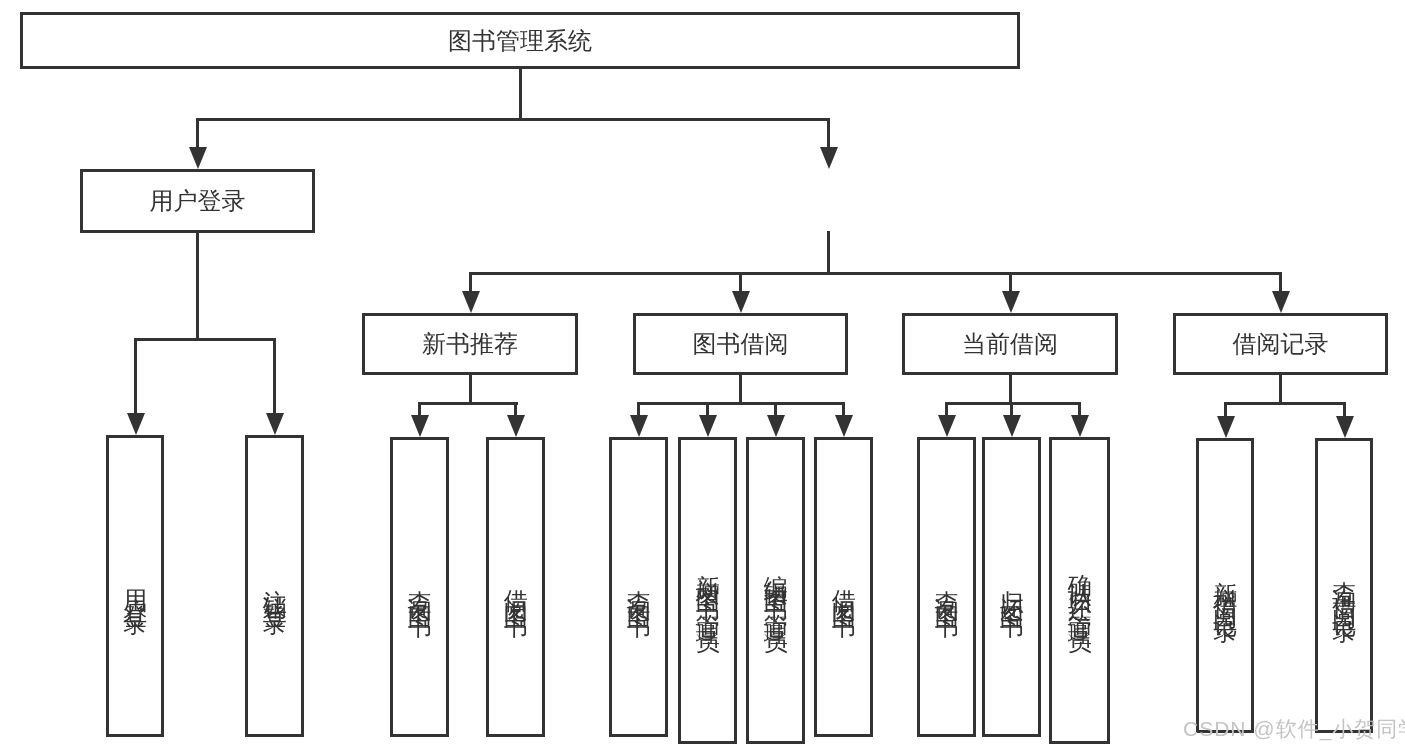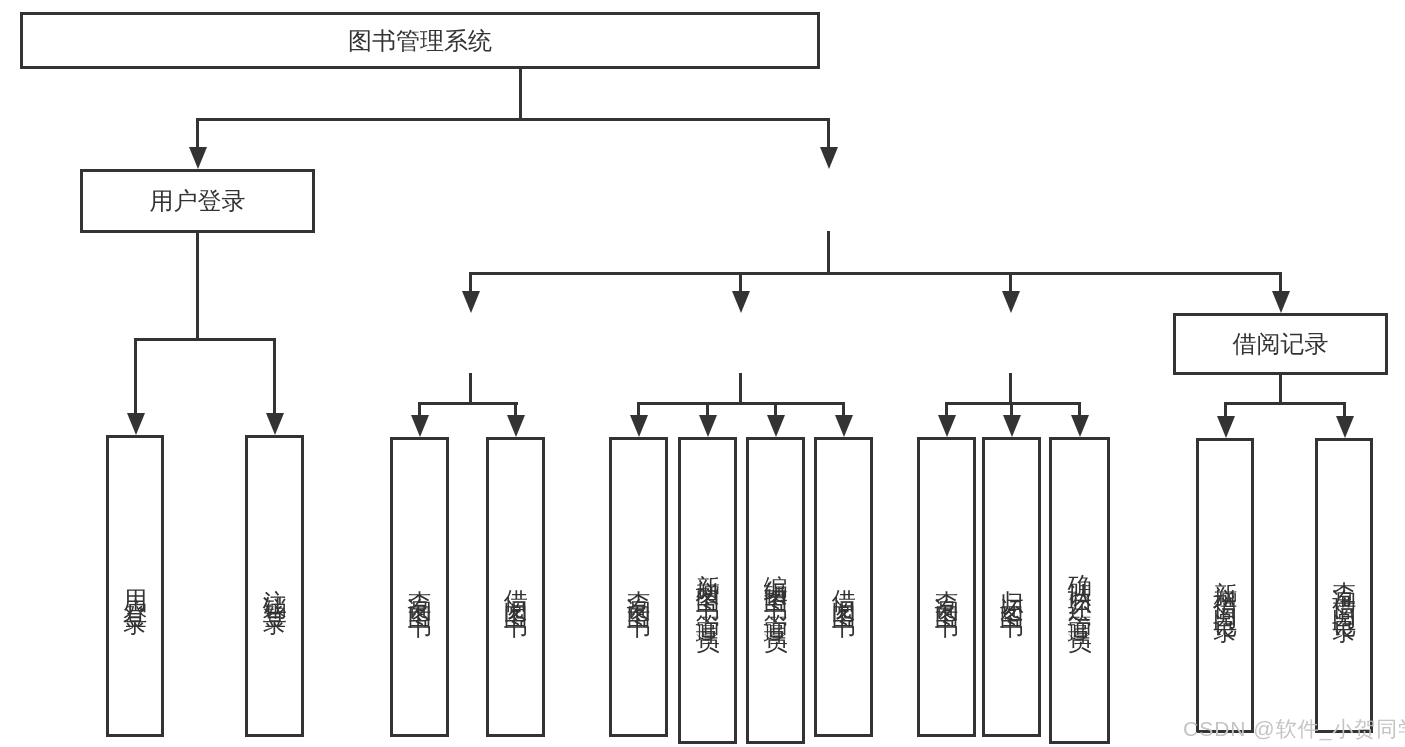--- a/index.html
+++ b/index.html
@@ -54,28 +54,37 @@
     color: var(--wm, #c4c4c4);
     white-space: nowrap;
     z-index: 5;
   }
 </style>
 </head>
 <body>
 
 <div class="stage">
 
-  <div class="box" style="left:20px; top:12px; width:800px; height:57px;">
+  <div class="box" style="left:20px; top:12px; width:1000px; height:57px;">
     <span>图书管理系统</span>
   </div>
 
   <div class="box" style="left:80px; top:169px; width:235px; height:64px;">
     <span>用户登录</span>
   </div>
 
+  <div class="box" style="left:362px; top:313px; width:216px; height:62px;">
+    <span>新书推荐</span>
+  </div>
+  <div class="box" style="left:633px; top:313px; width:215px; height:62px;">
+    <span>图书借阅</span>
+  </div>
+  <div class="box" style="left:902px; top:313px; width:216px; height:62px;">
+    <span>当前借阅</span>
+  </div>
   <div class="box" style="left:1173px; top:313px; width:215px; height:62px;">
     <span>借阅记录</span>
   </div>
 
   <div class="box leaf" style="left:106px; top:435px; width:58px; height:302px;">
     <span>用户登录</span>
   </div>
   <div class="box leaf" style="left:245px; top:435px; width:59px; height:302px;">
     <span>注销登录</span>
   </div>

